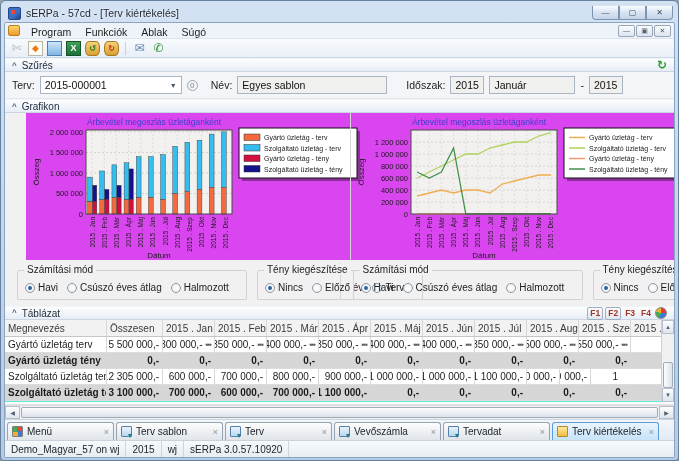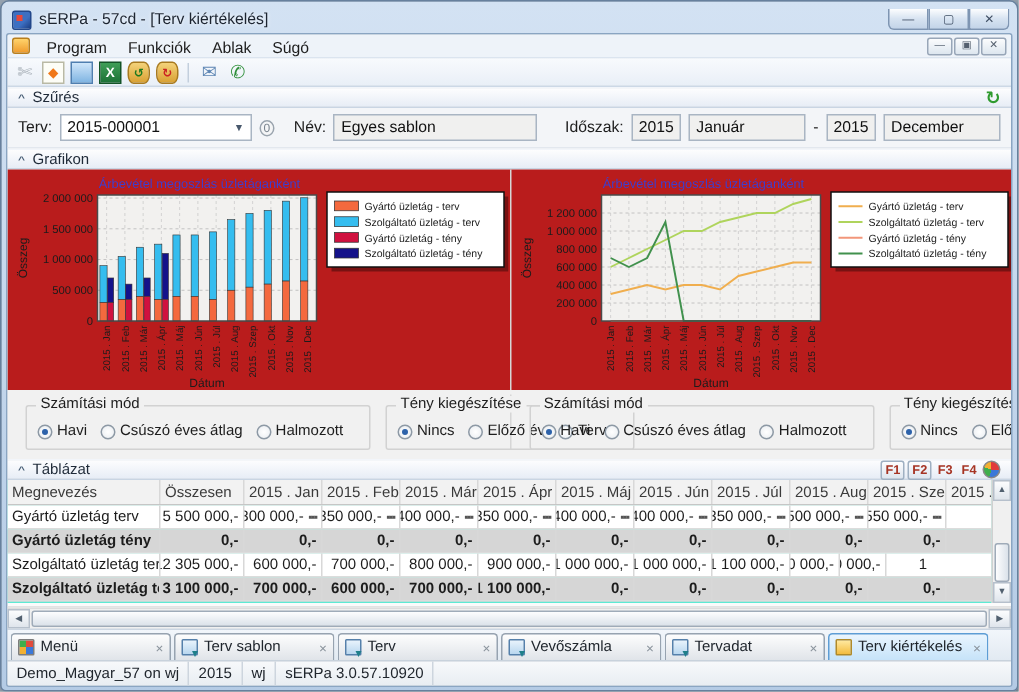--- a/index.html
+++ b/index.html
@@ -45,21 +45,21 @@
   .refresh-icon{margin-left:auto;color:#2f9b2f;font-weight:bold;font-size:12px;line-height:10px;}
   
   .filter-row{height:27px;background:#f3f5f8;border-bottom:1px solid #e2e7ee;display:flex;align-items:center;
     padding:0 7px;font-size:10.5px;color:#1d1d1d;gap:5px;flex:none;}
   .field{background:#fff;border:1px solid #a9b5c3;height:18px;display:flex;align-items:center;padding:0 4px;font-size:10.5px;color:#111;}
   .field.ro{background:#f0f0ef;}
   .combo-arrow{margin-left:auto;color:#48586c;font-size:7px;padding-left:6px;}
   .mini-circle{width:11px;height:11px;border-radius:50%;border:1px solid #9aa4ae;color:#77828c;font-size:8px;
     line-height:10px;text-align:center;background:#f4f5f6;}
   
-  .charts{display:flex;background:#b91c1c;flex:none;}
+  .charts{display:flex;background:#d946ef;flex:none;margin-left:21px;}
   .chart-col{width:50%;padding:1px 1px 0 3px;}
   .chart-col + .chart-col{border-left:1px solid #d6d6d6;}
   svg{display:block;}
   
   .calc-row{display:flex;background:#f1f1f1;padding:3px 0 6px;flex:none;}
   .calc-panel{width:50%;display:flex;gap:10px;padding:2px 10px 0 12px;}
   .calc-panel + .calc-panel{border-left:1px solid #d6d6d6;}
   .groupbox{border:1px solid #d2d2d2;border-radius:2px;position:relative;padding:9px 9px 4px 7px;margin-top:5px;height:30px;display:flex;align-items:center;}
   .gb-label{position:absolute;top:-7px;left:6px;background:#f1f1f1;padding:0 3px;font-size:10px;color:#1d1d1d;white-space:nowrap;}
   .radio{display:flex;align-items:center;gap:3px;margin-right:9px;font-size:10px;color:#1d1d1d;white-space:nowrap;}
@@ -161,23 +161,20 @@
       <span style="margin-left:14px;text-align:right;">Időszak:</span>
       <div class="field ro" style="width:34px;">
           <span>2015</span>
         </div>
       <div class="field ro" style="width:86px;">
           <span>Január</span>
         </div>
       <span>-</span>
       <div class="field ro" style="width:34px;">
           <span>2015</span>
-        </div>
-      <div class="field ro" style="width:86px;">
-          <span>December</span>
         </div>
     </div>
 
     <div class="sec-header">
       <span class="chev">^</span>
       <span>Grafikon</span>
     </div>
     <div class="charts">
       <div class="chart-col" id="chart-0">
           <svg width="331" height="146" viewBox="0 0 331 146">

